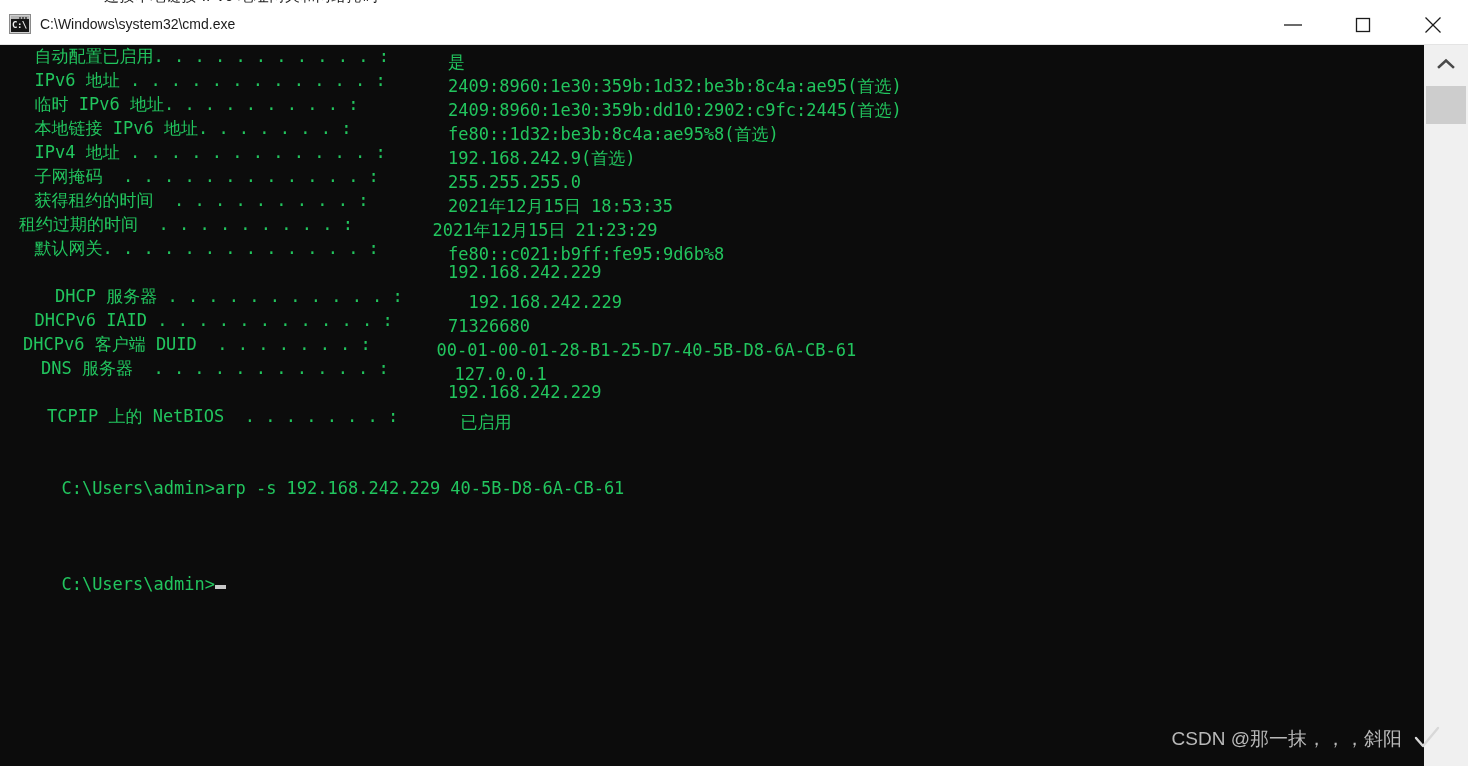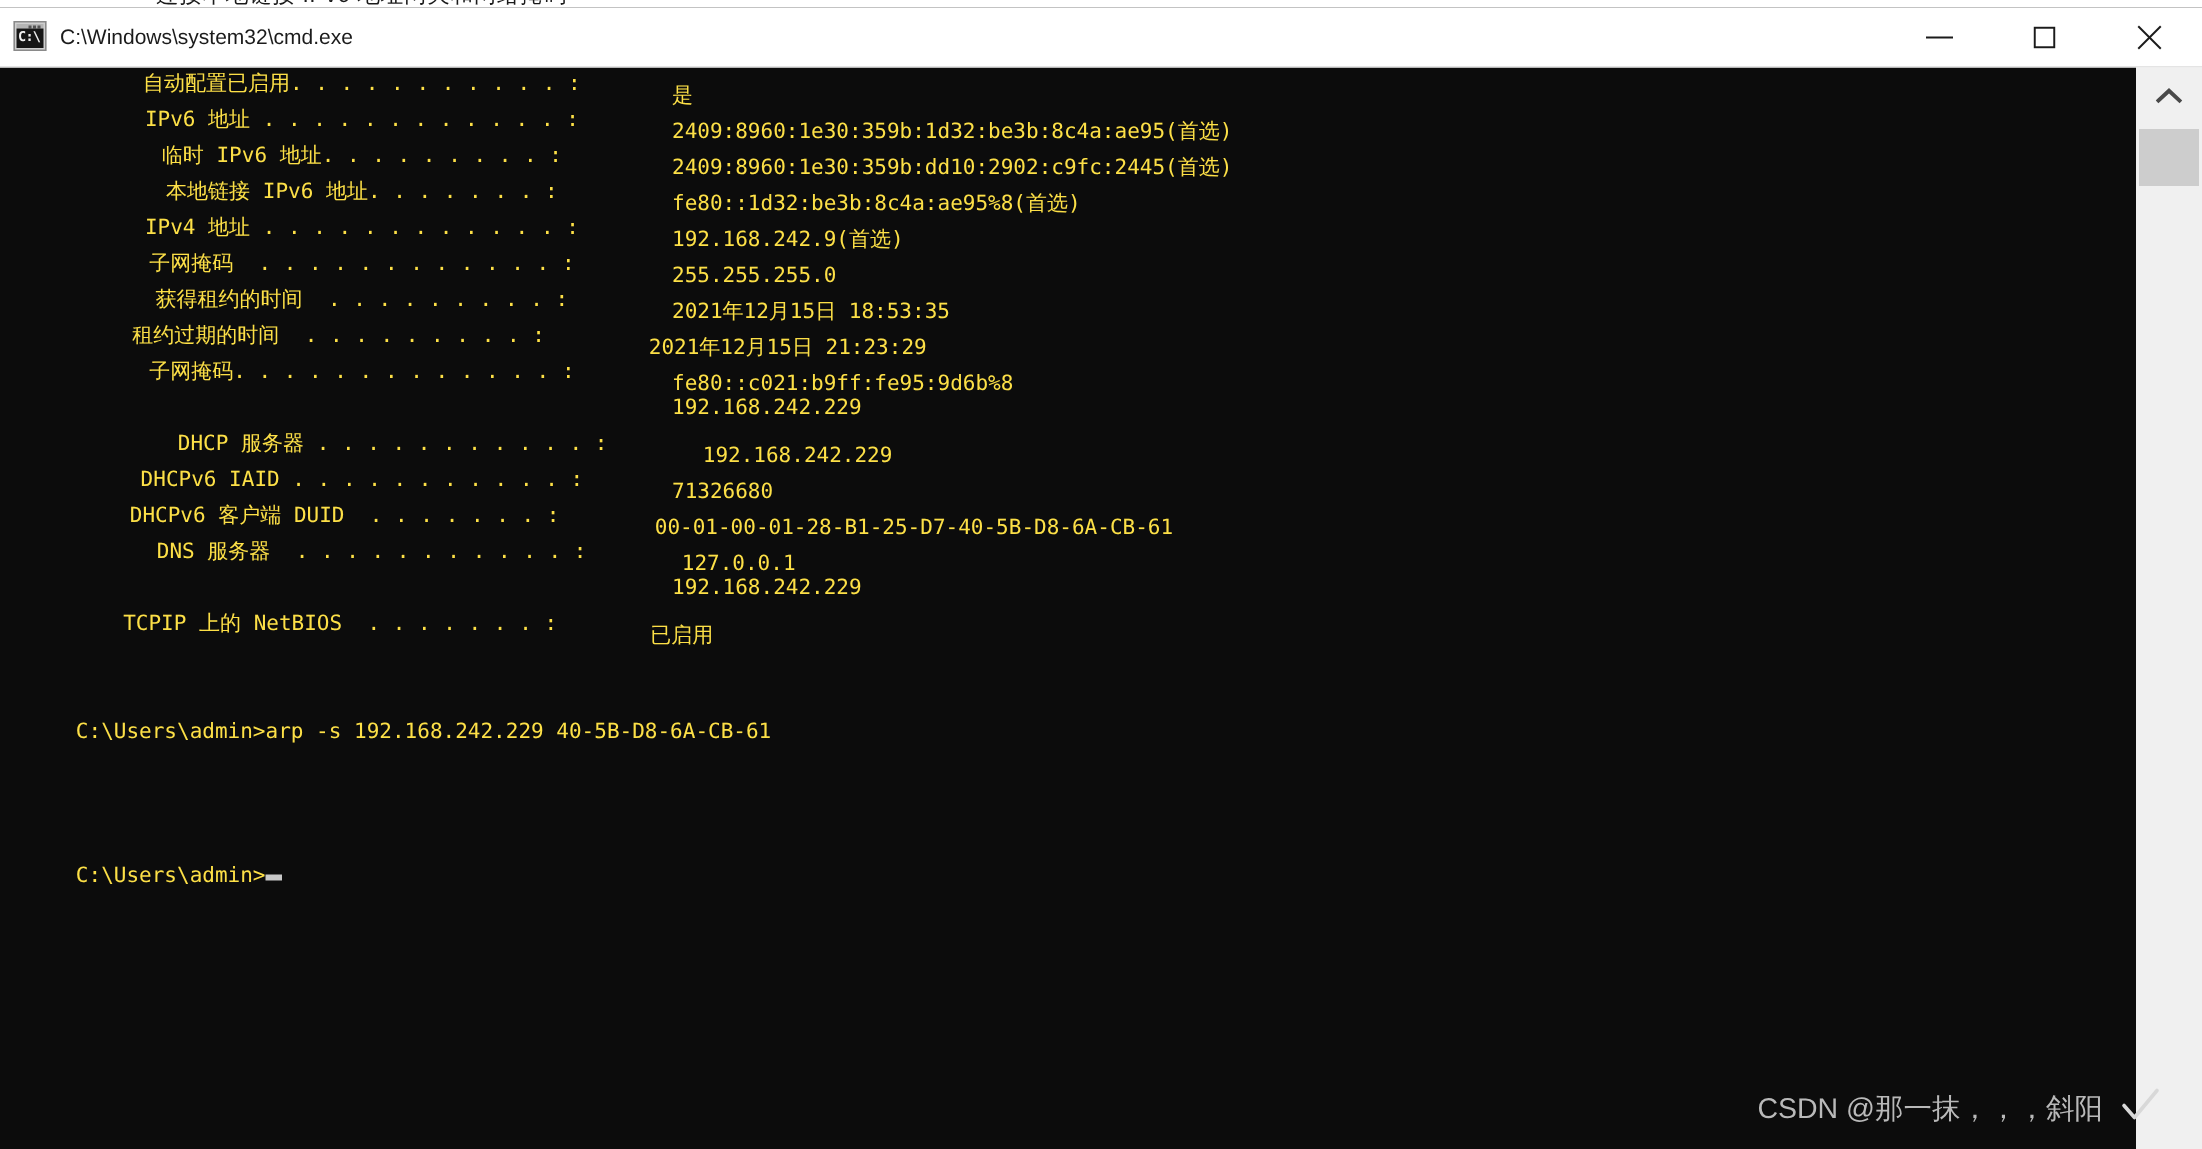--- a/index.html
+++ b/index.html
@@ -138,24 +138,23 @@
     overflow: hidden;
     z-index: 5;
   }
   .conline {
     position: absolute;
     left: 0;
     height: 24px;
     line-height: 24px;
     white-space: pre;
     font-family: "DejaVu Sans Mono", "Liberation Mono", monospace;
-    font-size: 14px;
-    color: #fde047;
+    font-size: 17px;
+    color: #22c55e;
     letter-spacing: 0px;
-    text-align: center;
   }
   .conline .label {
     display: inline-block;
     width: 448px;
     white-space: pre;
     overflow: hidden;
   }
   .conline .val {
     display: inline-block;
     white-space: pre;
@@ -273,28 +272,28 @@
   <div class="console">
     <div id="console-lines">
         <div class="conline" style="top: 0px;"><span class="label" style="padding-left: 34.5px; width: 413.5px;">自动配置已启用. . . . . . . . . . . :</span><span class="val">是</span></div>
         <div class="conline" style="top: 24px;"><span class="label" style="padding-left: 34.5px; width: 413.5px;">IPv6 地址 . . . . . . . . . . . . :</span><span class="val">2409:8960:1e30:359b:1d32:be3b:8c4a:ae95(首选)</span></div>
         <div class="conline" style="top: 48px;"><span class="label" style="padding-left: 34.5px; width: 413.5px;">临时 IPv6 地址. . . . . . . . . :</span><span class="val">2409:8960:1e30:359b:dd10:2902:c9fc:2445(首选)</span></div>
         <div class="conline" style="top: 72px;"><span class="label" style="padding-left: 34.5px; width: 413.5px;">本地链接 IPv6 地址. . . . . . . :</span><span class="val">fe80::1d32:be3b:8c4a:ae95%8(首选)</span></div>
         <div class="conline" style="top: 96px;"><span class="label" style="padding-left: 34.5px; width: 413.5px;">IPv4 地址 . . . . . . . . . . . . :</span><span class="val">192.168.242.9(首选)</span></div>
         <div class="conline" style="top: 120px;"><span class="label" style="padding-left: 34.5px; width: 413.5px;">子网掩码  . . . . . . . . . . . . :</span><span class="val">255.255.255.0</span></div>
         <div class="conline" style="top: 144px;"><span class="label" style="padding-left: 34.5px; width: 413.5px;">获得租约的时间  . . . . . . . . . :</span><span class="val">2021年12月15日 18:53:35</span></div>
         <div class="conline" style="top: 168px;"><span class="label" style="padding-left: 19px; width: 413.5px;">租约过期的时间  . . . . . . . . . :</span><span class="val">2021年12月15日 21:23:29</span></div>
-        <div class="conline" style="top: 192px;"><span class="label" style="padding-left: 34.5px; width: 413.5px;">子网掩码. . . . . . . . . . . . . :</span><span class="val">fe80::c021:b9ff:fe95:9d6b%8</span></div>
+        <div class="conline" style="top: 192px;"><span class="label" style="padding-left: 34.5px; width: 413.5px;">默认网关. . . . . . . . . . . . . :</span><span class="val">fe80::c021:b9ff:fe95:9d6b%8</span></div>
         <div class="conline" style="top: 216px;"><span class="label" style="padding-left: 34.5px; width: 413.5px;"></span><span class="val">192.168.242.229</span></div>
         <div class="conline" style="top: 240px;"><span class="label" style="padding-left: 55px; width: 413.5px;">DHCP 服务器 . . . . . . . . . . . :</span><span class="val">192.168.242.229</span></div>
         <div class="conline" style="top: 264px;"><span class="label" style="padding-left: 34.5px; width: 413.5px;">DHCPv6 IAID . . . . . . . . . . . :</span><span class="val">71326680</span></div>
         <div class="conline" style="top: 288px;"><span class="label" style="padding-left: 23px; width: 413.5px;">DHCPv6 客户端 DUID  . . . . . . . :</span><span class="val">00-01-00-01-28-B1-25-D7-40-5B-D8-6A-CB-61</span></div>
         <div class="conline" style="top: 312px;"><span class="label" style="padding-left: 41px; width: 413.5px;">DNS 服务器  . . . . . . . . . . . :</span><span class="val">127.0.0.1</span></div>
         <div class="conline" style="top: 336px;"><span class="label" style="padding-left: 34.5px; width: 413.5px;"></span><span class="val">192.168.242.229</span></div>
-        <div class="conline" style="top: 360px;"><span class="label" style="padding-left: 20px; width: 413.5px;">TCPIP 上的 NetBIOS  . . . . . . . :</span><span class="val">已启用</span></div>
+        <div class="conline" style="top: 360px;"><span class="label" style="padding-left: 47px; width: 413.5px;">TCPIP 上的 NetBIOS  . . . . . . . :</span><span class="val">已启用</span></div>
       </div>
 
     <div class="conline" style="top:408px;">
       <span>C:\Users\admin&gt;</span><span>arp -s 192.168.242.229 40-5B-D8-6A-CB-61</span>
     </div>
 
 
     <div class="conline" style="top:504px;">
       <span>C:\Users\admin&gt;</span><span class="cursor"></span>
     </div>

